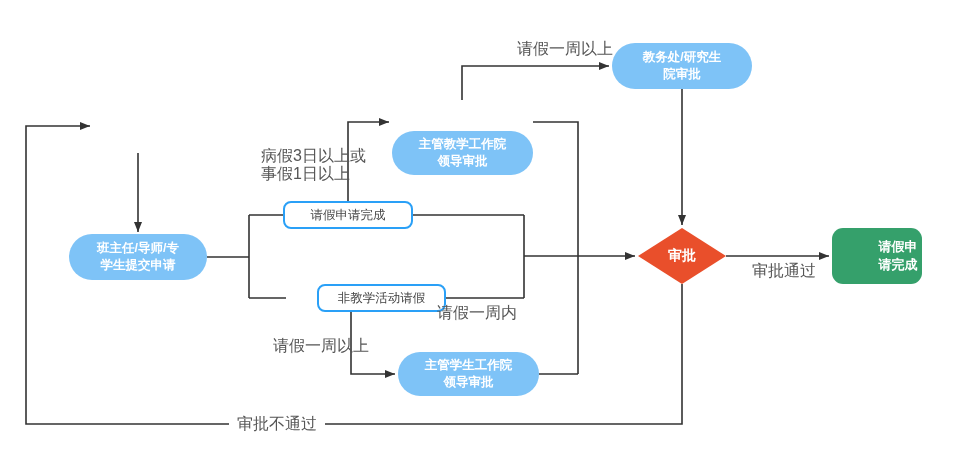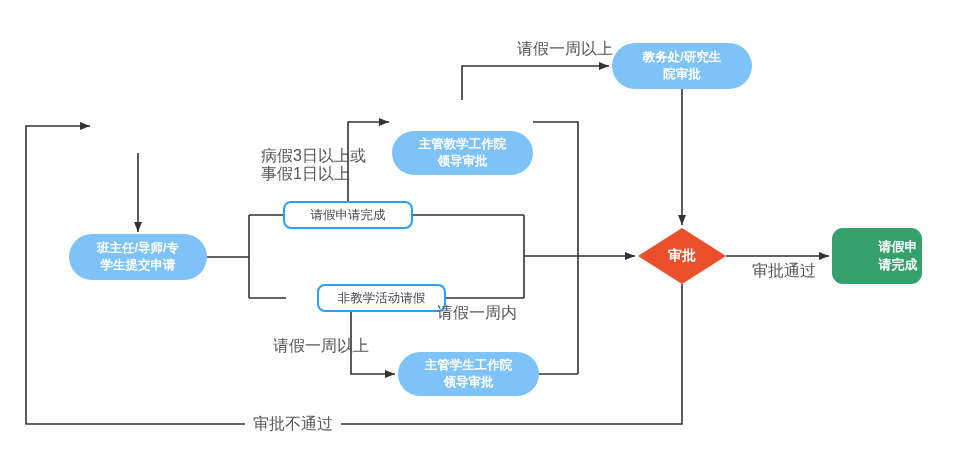--- a/index.html
+++ b/index.html
@@ -32,21 +32,21 @@
   .n-studlead{left:398px;top:352px;width:141px;height:44px;}
   .n-approve{left:638px;top:228px;width:88px;height:56px;}
   .n-done{left:832px;top:228px;width:90px;height:56px;padding-left:42px;}
 
   .l-top{left:517px;top:40px;}
   .l-sickabove{left:261px;top:147px;}
   .l-sickwithin{left:437px;top:177px;}
   .l-weekwithin{left:437px;top:304px;}
   .l-weekbottom{left:273px;top:337px;}
   .l-approved{left:752px;top:262px;text-align:right;}
-  .l-rejected{left:293px;top:424px;transform:translate(-50%,-50%);background:#fff;padding:0 8px;}
+  .l-rejected{left:277px;top:424px;transform:translate(-50%,-50%);background:#fff;padding:0 8px;}
 </style>
 </head>
 <body>
 
 <div class="canvas">
 
   <svg class="wires" viewBox="0 0 953 455">
     <defs>
       <marker id="arrow" markerUnits="userSpaceOnUse" markerWidth="10" markerHeight="8" refX="10" refY="4" orient="auto">
         <path class="arrowhead" d="M0,0 L10,4 L0,8 Z"></path>

